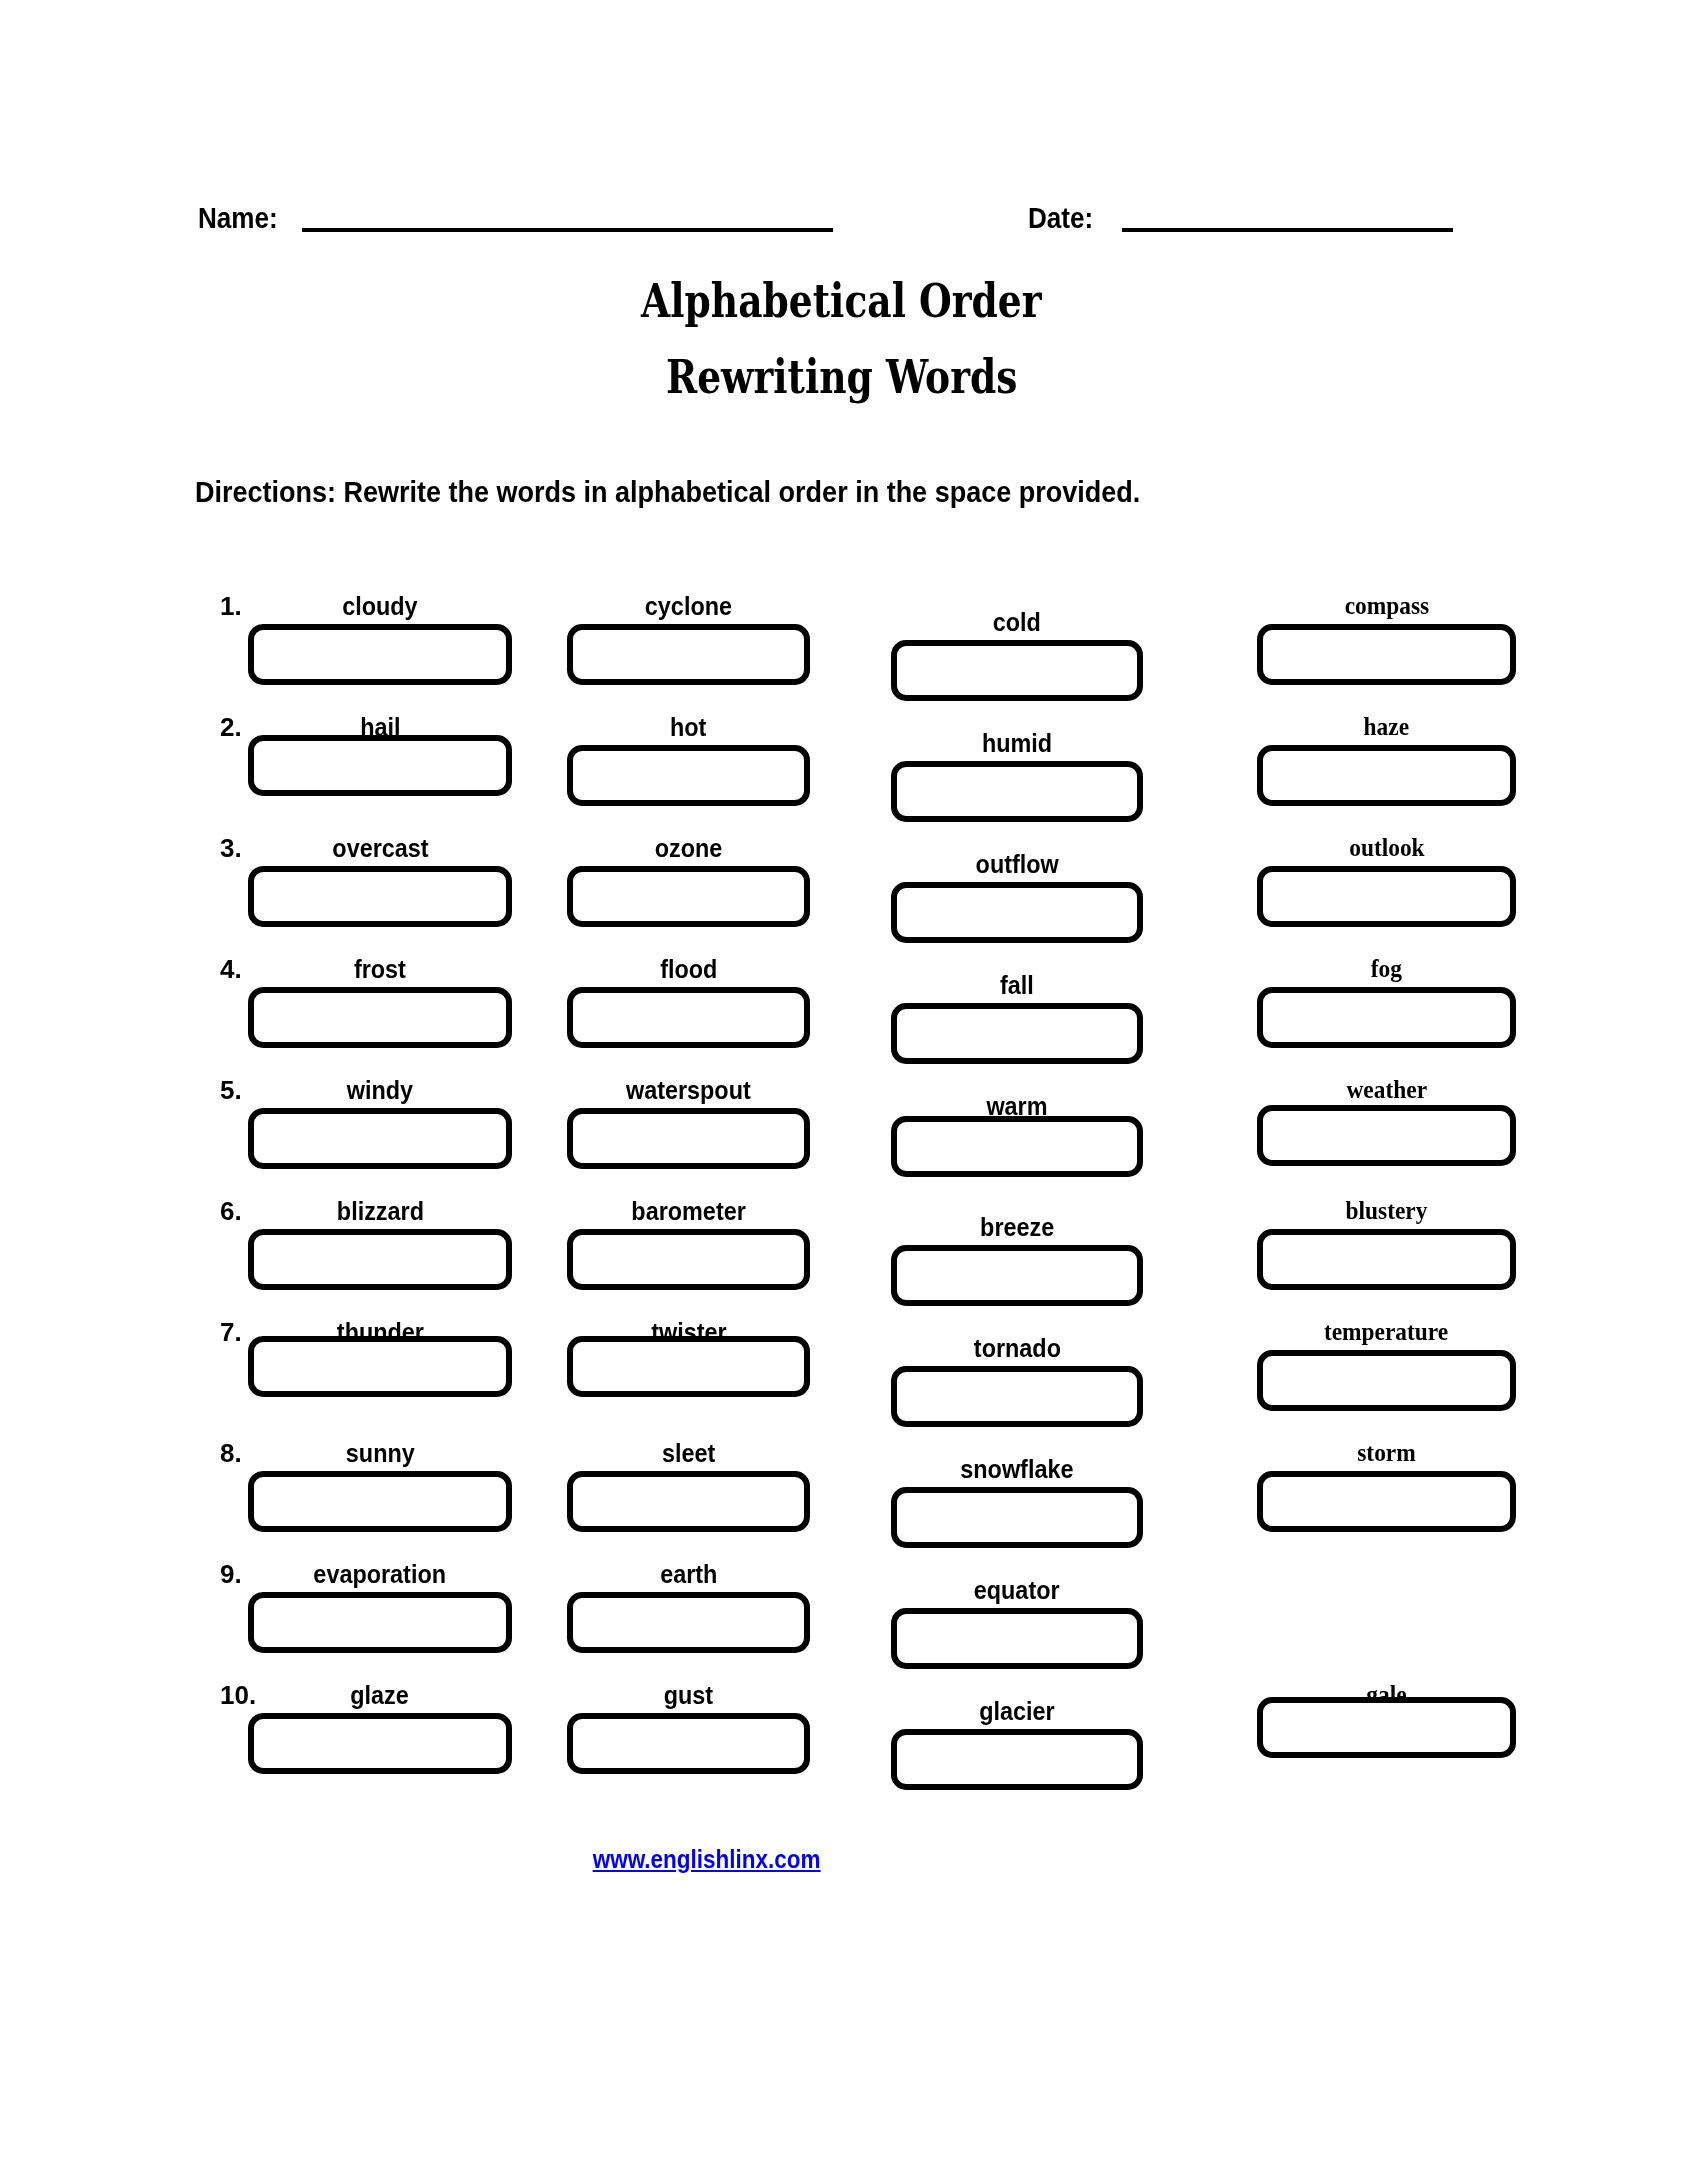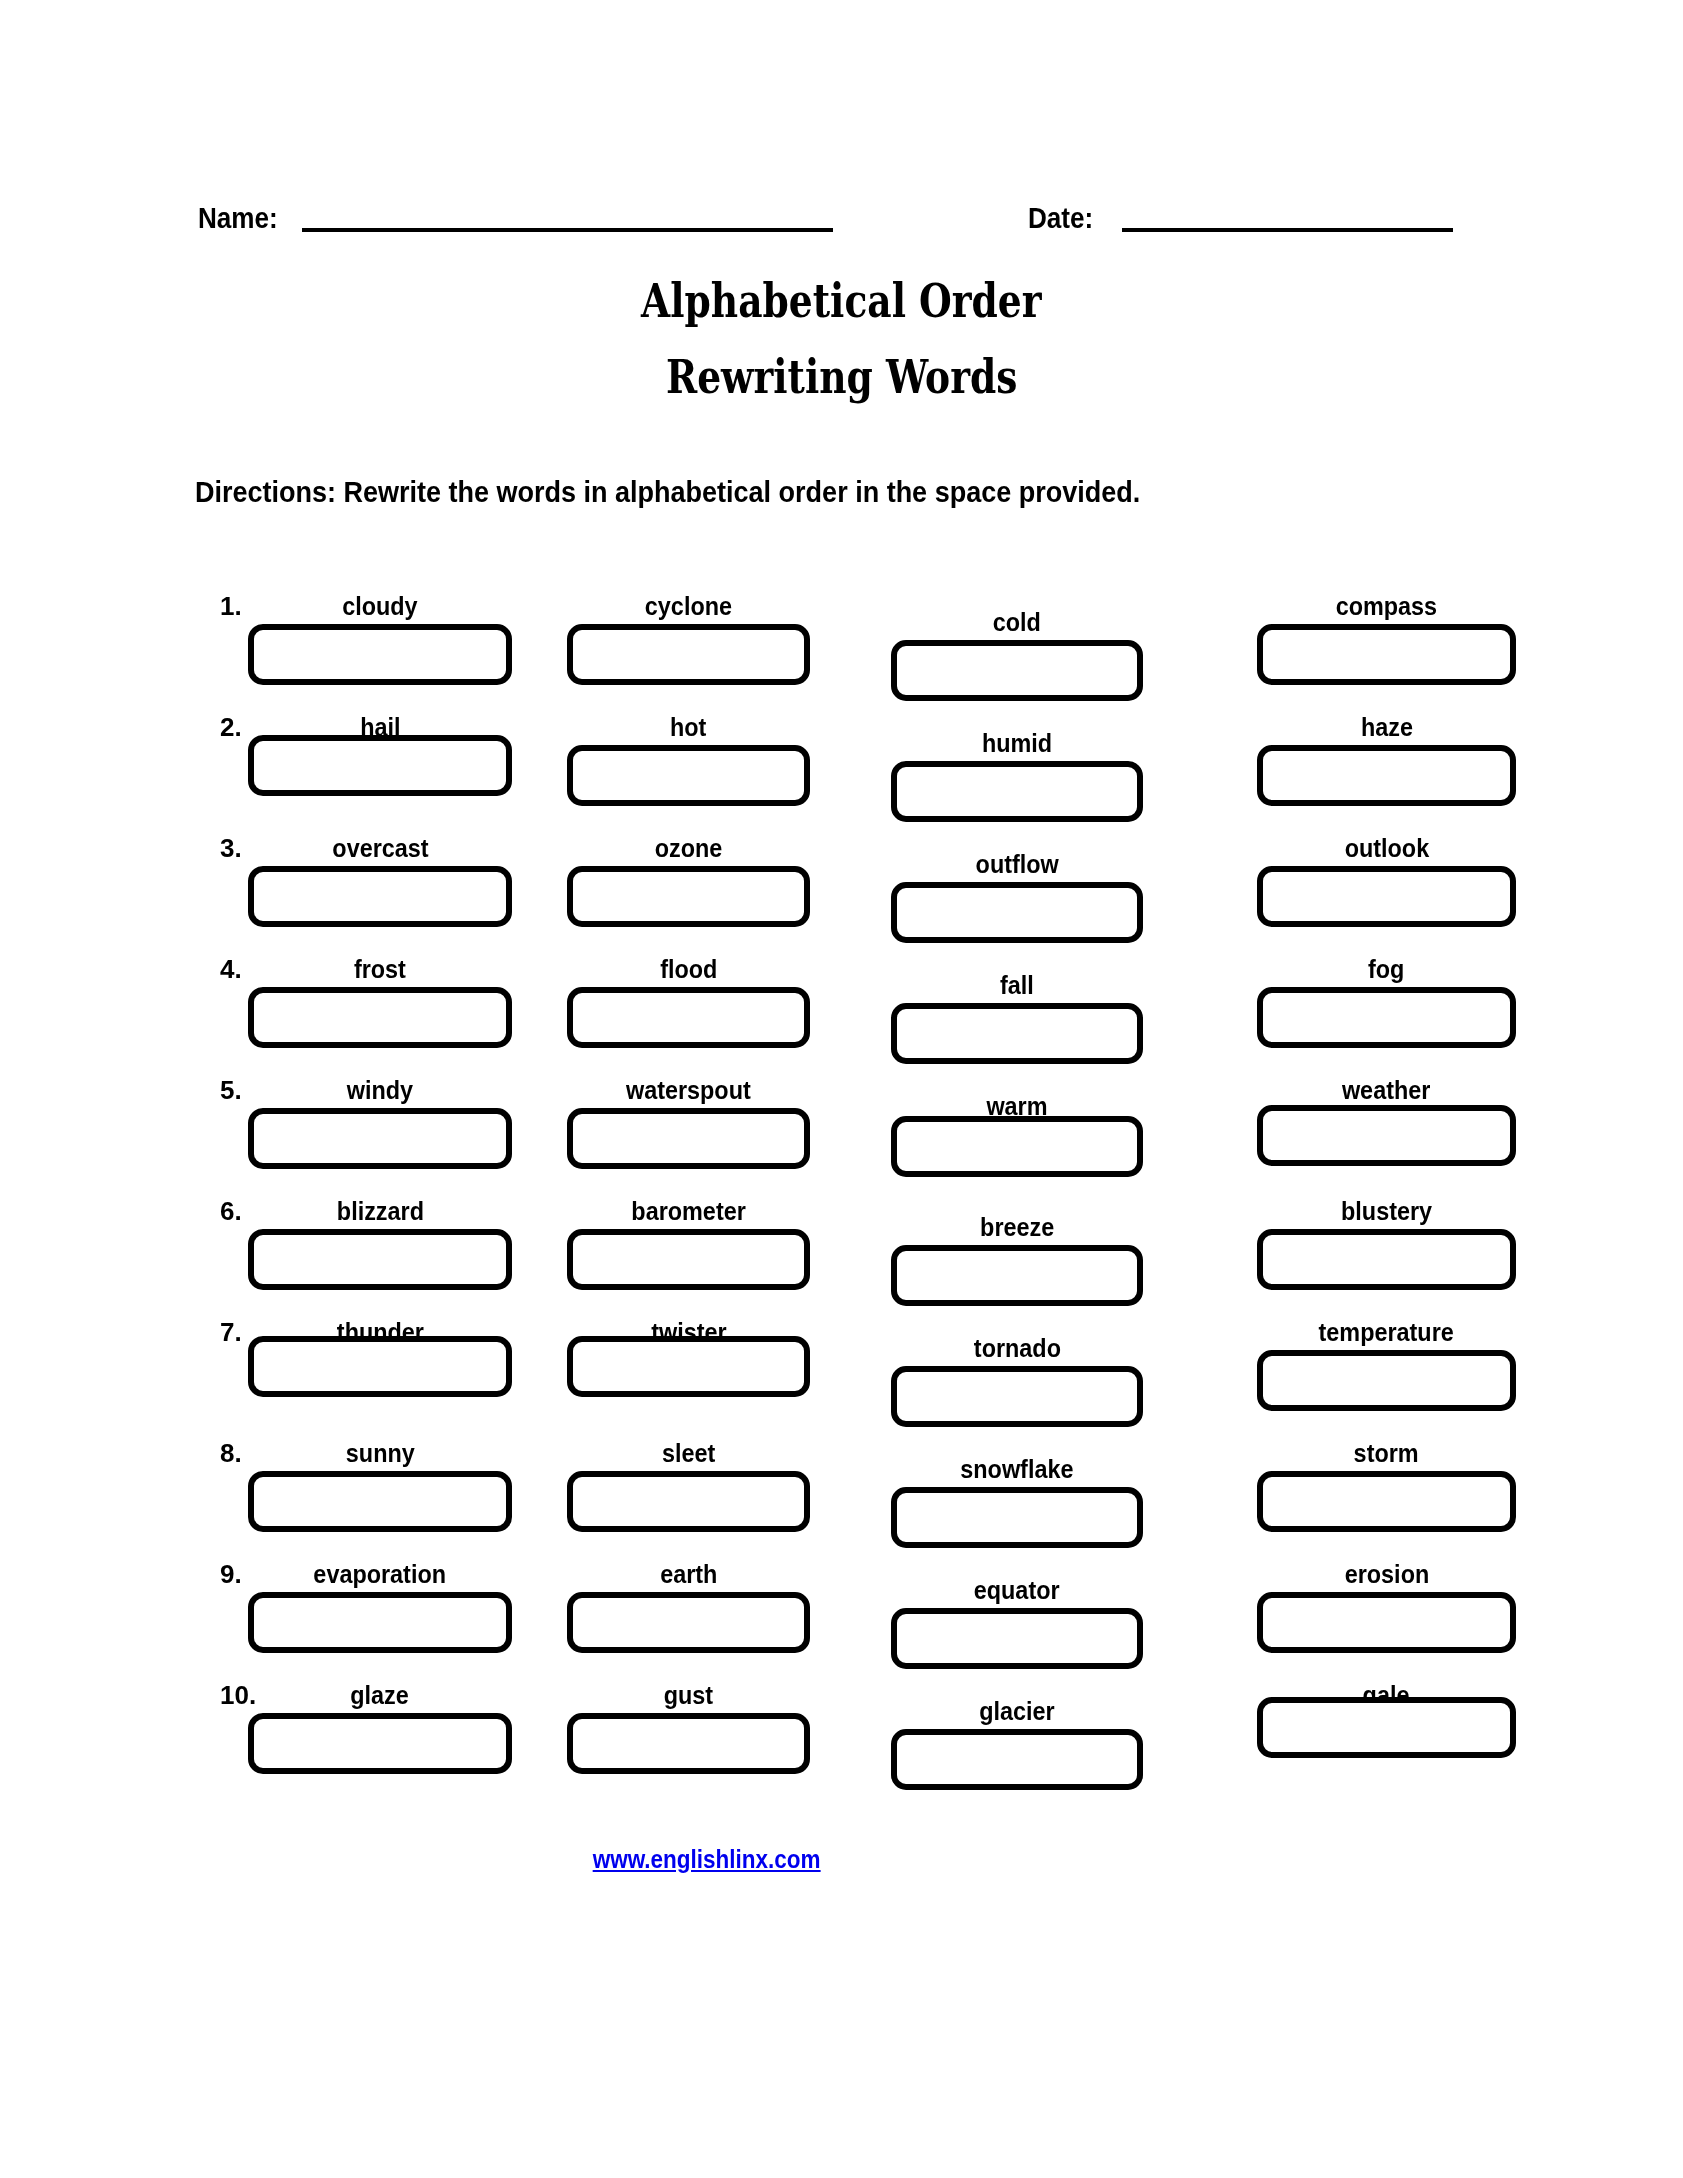--- a/index.html
+++ b/index.html
@@ -30,21 +30,21 @@
 
   
   .rows{position:absolute;left:0;top:589px;width:1683px;}
   .row{position:relative;height:121px;}
   .num{position:absolute;left:220px;top:0;font-size:26px;font-weight:bold;line-height:34px;}
   .cell{position:absolute;top:0;text-align:center;}
   .cell .word{display:inline-block;font-size:26px;font-weight:bold;line-height:34px;transform:scaleX(.9);transform-origin:center center;white-space:nowrap;}
   .c1{left:248px;width:264px;}
   .c2{left:567px;width:243px;}
   .c3{left:891px;width:252px;margin-top:16px;}
-  .c4{left:1257px;width:259px;}
+  .c4{left:1257px;width:259px;font-family:Liberation Serif, serif;}
   .answer-box{
     box-sizing:border-box;height:61px;margin-top:1px;
     border:6px solid #000;border-radius:15px;background:#fff;
     transform:translateY(var(--dy,0px));
   }
 
   
   .footer{position:absolute;left:0;top:1845px;width:1414px;text-align:center;}
   .footer a{font-size:25px;font-weight:bold;text-decoration:underline;display:inline-block;transform:scaleX(.9);transform-origin:center center;}
 </style>
@@ -234,24 +234,20 @@
         <div class="answer-box"></div>
       </div>
       <div class="cell c2">
         <span class="word">earth</span>
         <div class="answer-box"></div>
       </div>
       <div class="cell c3">
         <span class="word">equator</span>
         <div class="answer-box"></div>
       </div>
-      <div class="cell c4">
-        <span class="word">erosion</span>
-        <div class="answer-box"></div>
-      </div>
     </div>
 
     <div class="row">
       <span class="num">10.</span>
       <div class="cell c1">
         <span class="word">glaze</span>
         <div class="answer-box"></div>
       </div>
       <div class="cell c2">
         <span class="word">gust</span>

